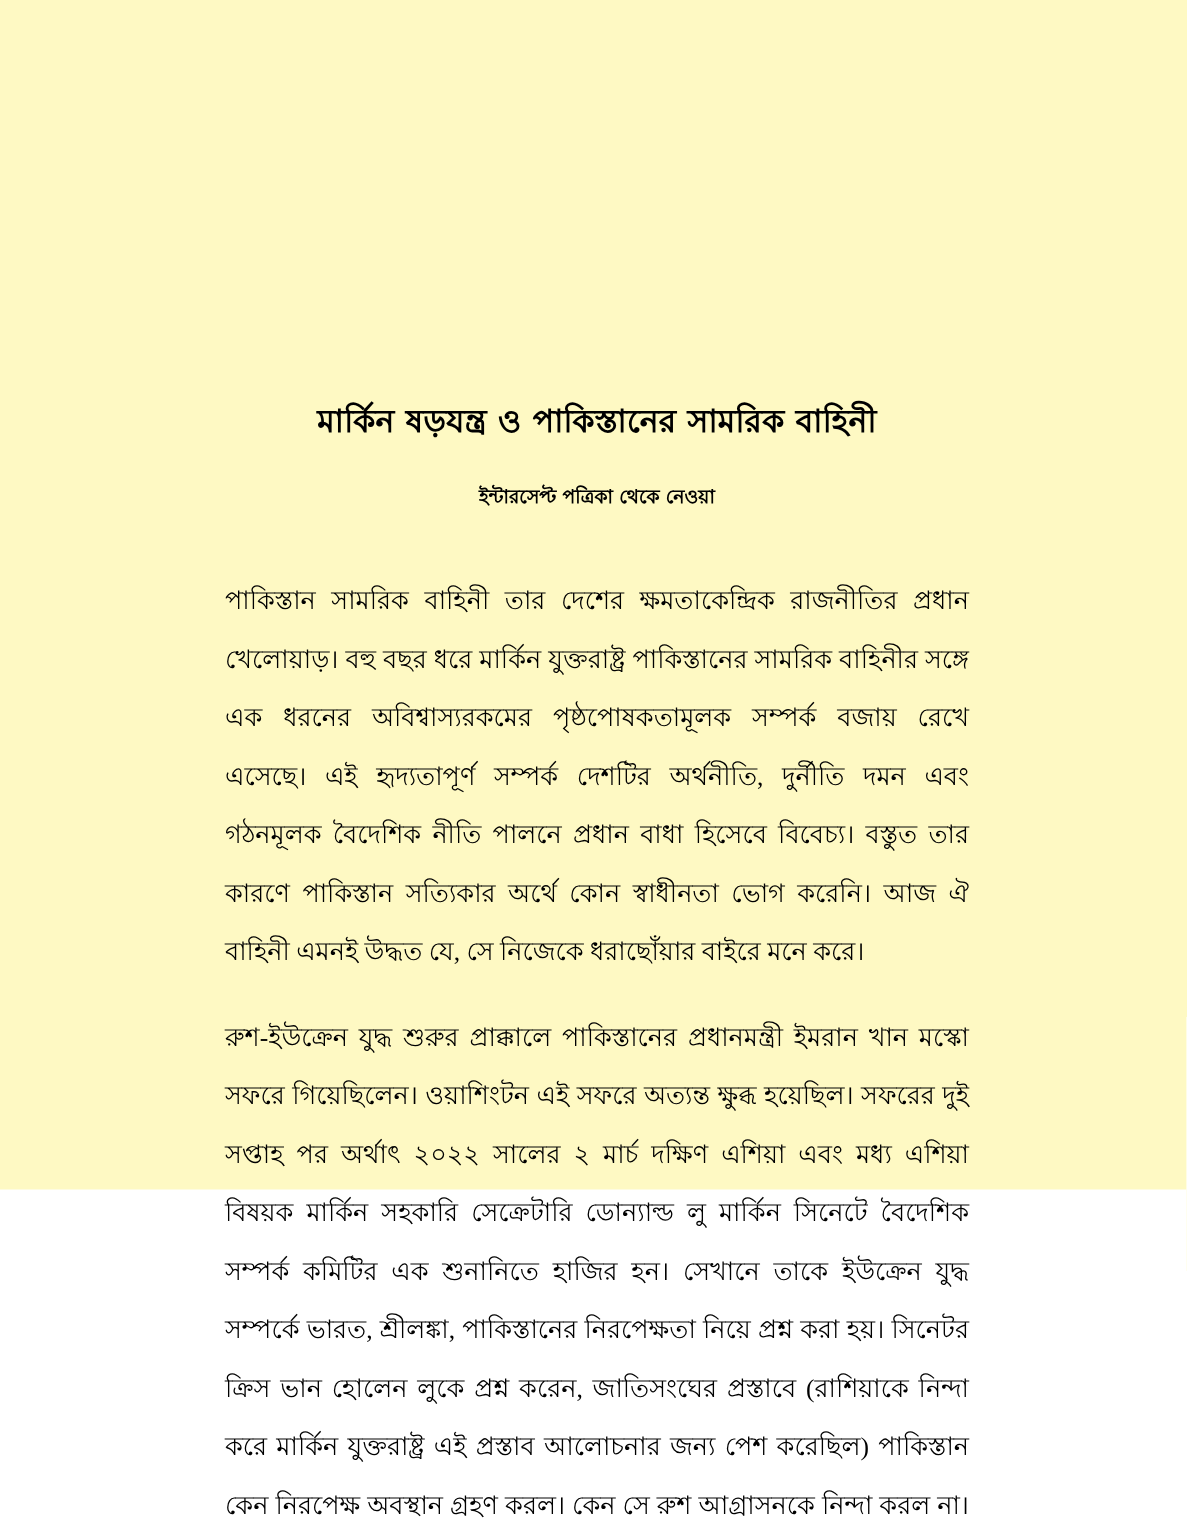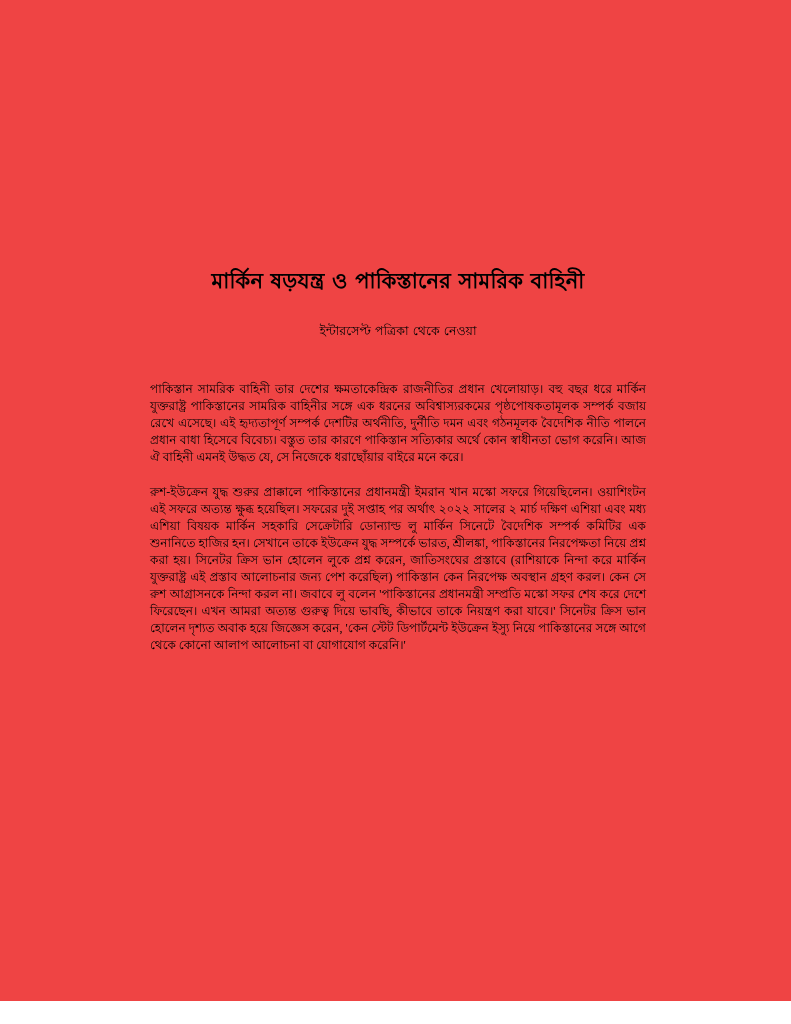--- a/index.html
+++ b/index.html
@@ -12,22 +12,22 @@
     width: 791px;
     height: 1024px;
     overflow: hidden;
     font-family: "Liberation Serif", "DejaVu Serif", serif;
     color: #000000;
   }
 
   .page {
     position: relative;
     width: 791px;
-    height: 1001px;
-    background: #ef4444;
+    height: 793px;
+    background: #fef9c3;
     box-sizing: border-box;
   }
 
   
   .content {
     position: absolute;
     left: 150px;
     top: 0;
     width: 496px;
   }
@@ -43,34 +43,34 @@
     letter-spacing: 0.2px;
     word-spacing: 2px;
   }
 
   .doc-subtitle {
     margin: 0;
     padding: 0;
     padding-top: 29px;
     font-size: 12.5px;
     line-height: 1.3;
-    font-weight: normal;
+    font-weight: bold;
     text-align: center;
     word-spacing: 1px;
   }
 
   .body-block {
     padding-top: 41px;
   }
 
   p.para {
     margin: 0 0 18px 0;
     padding: 0;
-    font-size: 12px;
-    line-height: 17px;
+    font-size: 17px;
+    line-height: 39px;
     text-align: justify;
     text-justify: inter-word;
     hyphens: none;
   }
 
   p.para:last-child {
     margin-bottom: 12px;
   }
 </style>
 </head>

